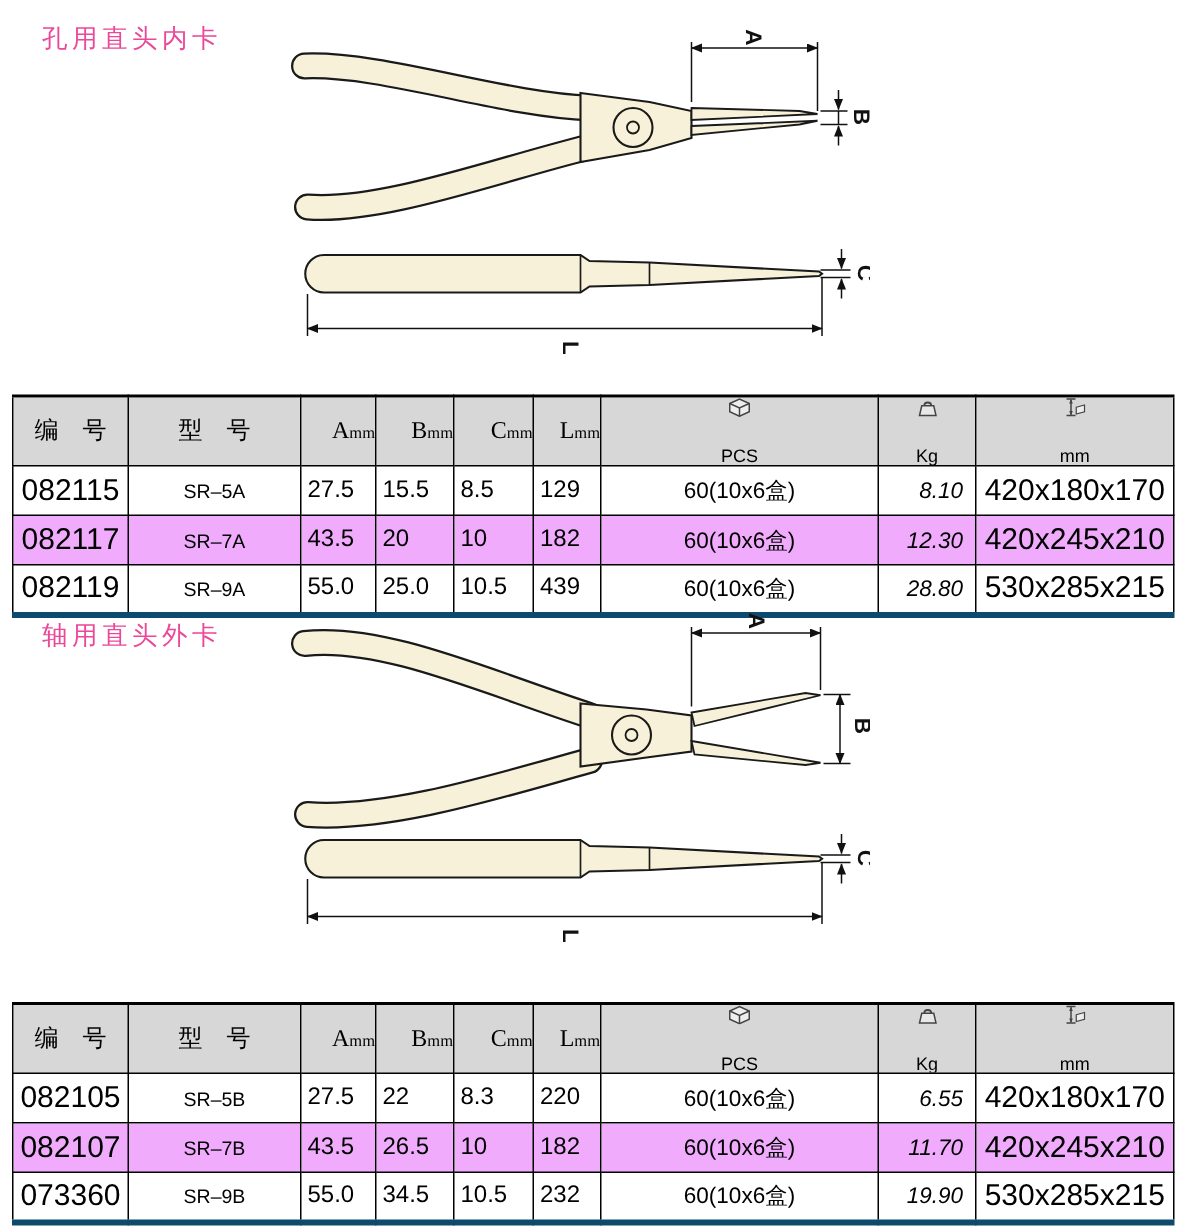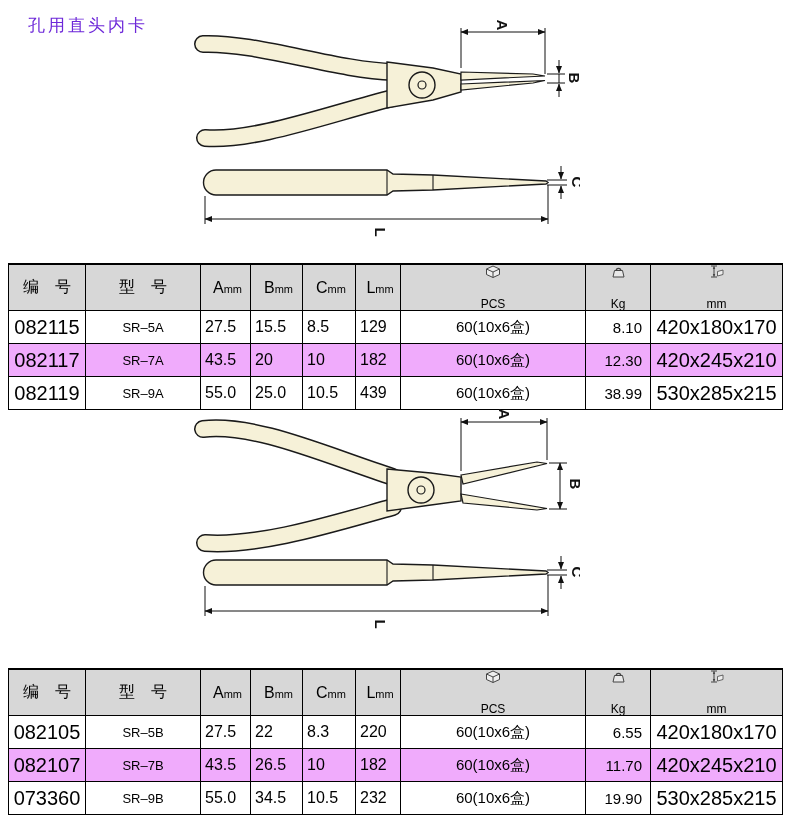--- a/index.html
+++ b/index.html
@@ -2,49 +2,49 @@
 <html><head>
 <meta charset="utf-8">
 <style>
   * { margin:0; padding:0; box-sizing:border-box; }
   html,body { background:#fff; }
   .page {
     position:relative; width:790px; height:821px; background:#ffffff;
     font-family:"Liberation Sans", sans-serif; color:#000; overflow:hidden;
   }
   .section-title {
-    position:absolute; left:28px; font-size:17px; letter-spacing:3px; color:#6d28d9;
+    position:absolute; left:28px; font-size:17px; letter-spacing:3px; color:#ec4899;
   }
   #title1 { top:14px; }
   #title2 { top:412px; }
   .fig { position:absolute; }
   #fig1 { left:175px; top:18px; }
   #fig2 { left:175px; top:405px; }
   .dim path { stroke:#111; stroke-width:1; fill:none; }
   .dimlabel { font-family:"Liberation Sans", sans-serif; font-size:15px; font-weight:bold; fill:#111; }
   .spec-table {
     position:absolute; left:8px; width:774px; border-collapse:collapse;
-    table-layout:fixed; border-top:2px solid #000; border-bottom:1px solid #0c4a6e;padding-left:10px;
+    table-layout:fixed; border-top:2px solid #000; border-bottom:4px solid #0c4a6e;padding-left:10px;
   }
   #table1 { top:263px; }
   #table2 { top:668px; }
   .spec-table th, .spec-table td { border:1px solid #000; font-weight:normal; overflow:hidden; }
   .spec-table thead tr { background:#d7d7d7; height:34px; }
   .spec-table tbody tr { height:33px; background:#fff; }
   .spec-table tbody tr.alt { background:#f0abfc; }
   th.h-cn { font-size:16px; text-align:center; }
-  th.h-dim { text-align:center; padding-left:4px; font-size:16px; }
+  th.h-dim { text-align:right; padding-left:4px; font-size:16px;font-family:Liberation Serif, serif; }
   th.h-dim .unit { font-size:11px; }
   th.h-icon { font-size:12px; text-align:center; }
   .icon-stack { display:flex; flex-direction:column; align-items:center; justify-content:center; line-height:1; gap:20px; }
   .icon-stack .ilabel { font-size:12px; }
   td.c-center { text-align:center; font-size:20px; }
   td.c-model  { text-align:center; font-size:13px; }
   td.c-left   { text-align:left; padding-left:4px; font-size:16px; }
-  td.c-right  { text-align:right; padding-right:8px; font-size:15px; }
+  td.c-right  { text-align:right; padding-right:8px; font-size:15px;font-style:italic; }
   td.c-pcs    { text-align:center; font-size:15px; }
 </style>
 </head>
 <body>
 
 <div class="page">
 
   <div class="section-title" id="title1">孔用直头内卡</div>
 
   <svg id="fig1" class="fig" width="405" height="238" viewBox="0 0 405 238">
@@ -165,26 +165,27 @@
         <td class="c-center">420x245x210</td>
       </tr>
       <tr>
         <td class="c-center">082119</td>
         <td class="c-model">SR–9A</td>
         <td class="c-left">55.0</td>
         <td class="c-left">25.0</td>
         <td class="c-left">10.5</td>
         <td class="c-left">439</td>
         <td class="c-pcs">60(10x6盒)</td>
-        <td class="c-right">38.99</td>
+        <td class="c-right">28.80</td>
         <td class="c-center">530x285x215</td>
       </tr>
     </tbody>
   </table>
 
+  <div class="section-title" id="title2">轴用直头外卡</div>
 
   <svg id="fig2" class="fig" width="405" height="250" viewBox="0 0 405 250">
     <g>
       <path d="M 28,24 C 80,18 150,50 218,72" stroke="#1a1a1a" stroke-width="18" fill="none" stroke-linecap="round"></path>
       <path d="M 28,24 C 80,18 150,50 218,72" stroke="#f6f1d8" stroke-width="15" fill="none" stroke-linecap="round"></path>
       <path d="M 30,138 C 85,142 160,118 218,102" stroke="#1a1a1a" stroke-width="18" fill="none" stroke-linecap="round"></path>
       <path d="M 30,138 C 85,142 160,118 218,102" stroke="#f6f1d8" stroke-width="15" fill="none" stroke-linecap="round"></path>
       <path d="M 212,64 L 256,68 L 286,72 L 286,96 L 256,100 L 212,106 Z" fill="#f6f1d8" stroke="#1a1a1a" stroke-width="1.4"></path>
       <path d="M 286,70 L 362,57 L 372,58.5 L 288,79 Z" fill="#f6f1d8" stroke="#1a1a1a" stroke-width="1.2"></path>
       <path d="M 286,89 L 372,103.5 L 362,105 L 288,98 Z" fill="#f6f1d8" stroke="#1a1a1a" stroke-width="1.2"></path>

